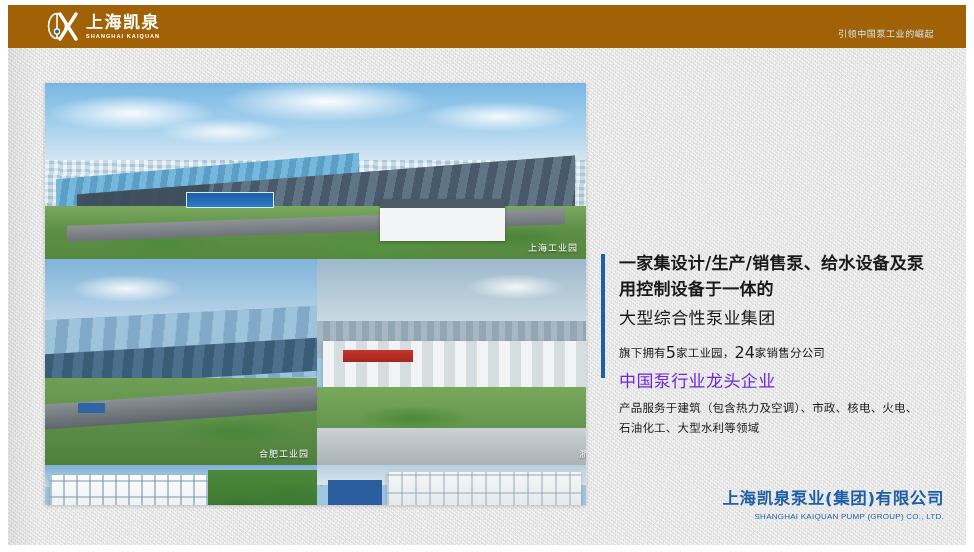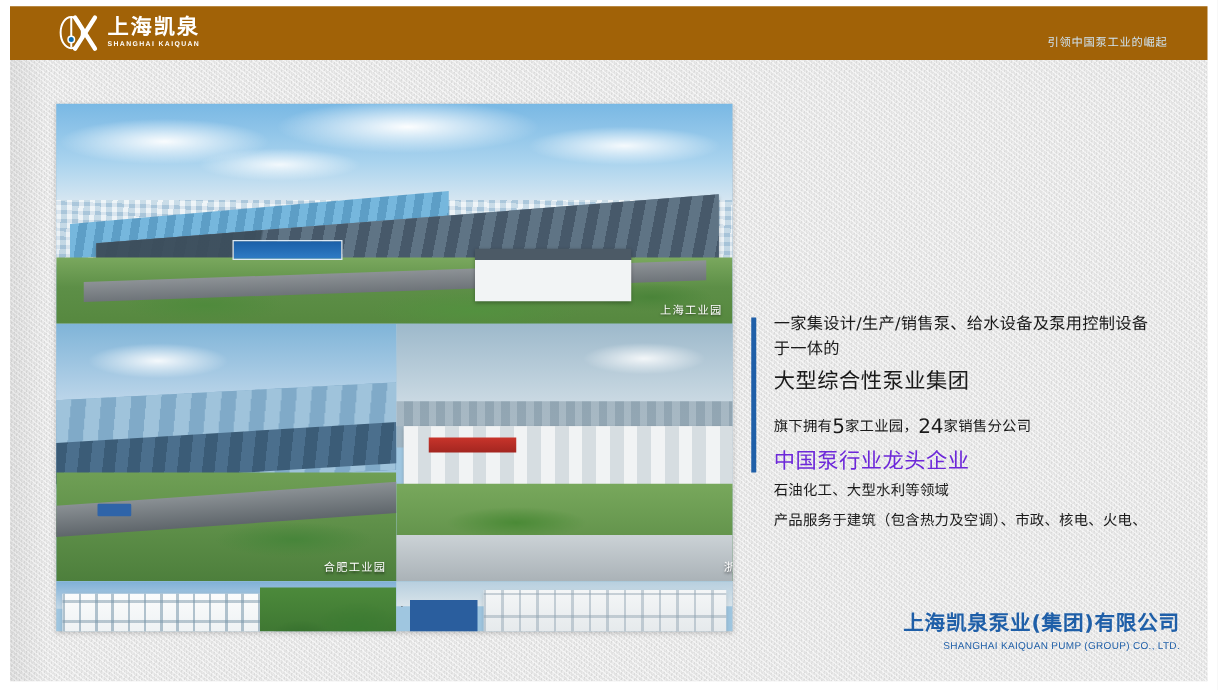--- a/index.html
+++ b/index.html
@@ -310,24 +310,25 @@
     position: absolute;
     left: 0; top: 4px;
     width: 4px;
     height: 124px;
     background: #1f5fa8;
   }
   .tp-inner { padding-left: 18px; }
 
   .tp-line-small {
     color: #1a1a1a;
-    font-size: 13px;
+    font-size: 17px;
     line-height: 1.55;
     letter-spacing: .2px;
     font-family: "DejaVu Sans", "Liberation Sans", sans-serif;
+    font-weight: bold;
   }
   .tp-line-big {
     color: #1a1a1a;
     font-size: 17px;
     line-height: 1.5;
     letter-spacing: .4px;
     margin-top: 3px;
     font-family: "DejaVu Sans", "Liberation Sans", sans-serif;
   }
   .tp-stat {
@@ -478,22 +479,22 @@
       <div class="tp-line-small">一家集设计/生产/销售泵、给水设备及泵用控制设备于一体的</div>
 
       <div class="tp-line-big">大型综合性泵业集团</div>
 
       <div class="tp-stat">
         <span>旗下拥有</span><span class="num">5</span><span>家工业园，</span><span class="num">24</span><span>家销售分公司</span>
       </div>
 
       <div class="tp-line-big2">中国泵行业龙头企业</div>
 
+      <div class="tp-desc">产品服务于建筑（包含热力及空调）、市政、核电、火电、</div>
       <div class="tp-desc" style="margin-top:0">石油化工、大型水利等领域</div>
-      <div class="tp-desc">产品服务于建筑（包含热力及空调）、市政、核电、火电、</div>
     </div>
   </div>
 
   <div class="signature">
     <div class="sig-cn">上海凯泉泵业(集团)有限公司</div>
     <div class="sig-en">SHANGHAI KAIQUAN PUMP (GROUP) CO., LTD.</div>
   </div>
 
 </div>
 

